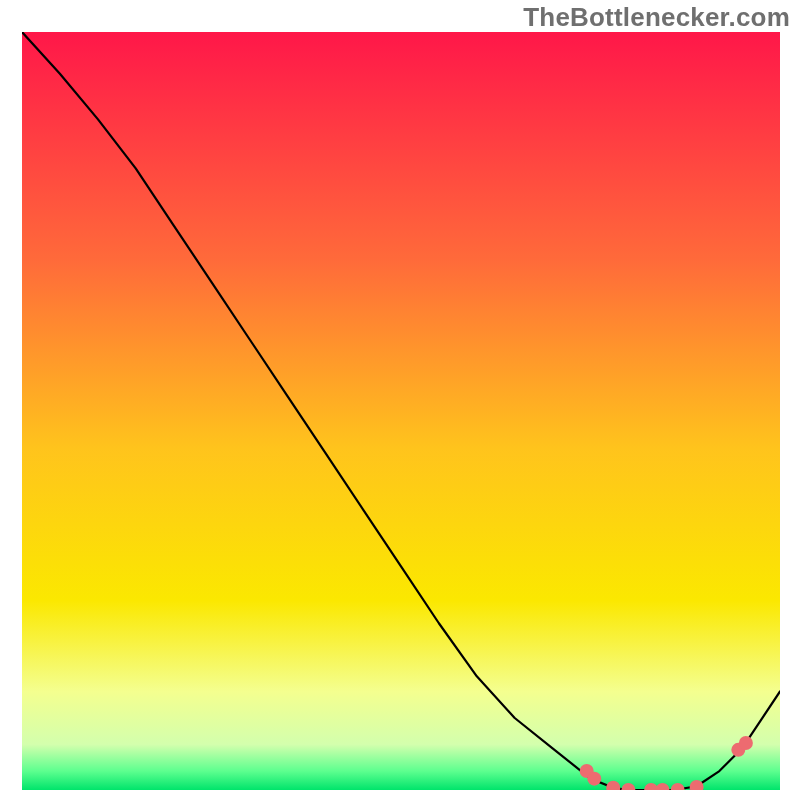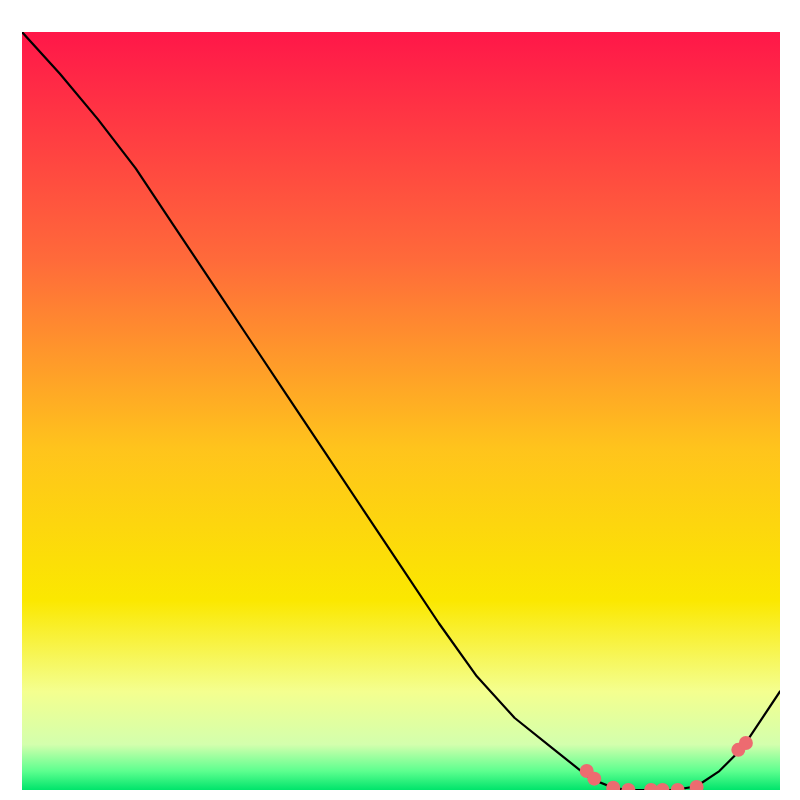--- a/index.html
+++ b/index.html
@@ -35,20 +35,21 @@
     height: 758px;
   }
   svg {
     display: block;
   }
 </style>
 </head>
 <body>
 
 <div class="wrapper">
+  <div class="watermark">TheBottlenecker.com</div>
   <div class="plot">
     <svg id="chart-svg" width="758" height="758" viewBox="0 0 758 758" preserveAspectRatio="none">
       <defs>
         <linearGradient id="bgGrad" x1="0" y1="0" x2="0" y2="1">
             <stop offset="0%" stop-color="#ff1749"></stop>
             <stop offset="30%" stop-color="#ff6a3a"></stop>
             <stop offset="55.00000000000001%" stop-color="#ffc41c"></stop>
             <stop offset="75%" stop-color="#fbe800"></stop>
             <stop offset="87%" stop-color="#f4ff8f"></stop>
             <stop offset="94%" stop-color="#d3ffad"></stop>

